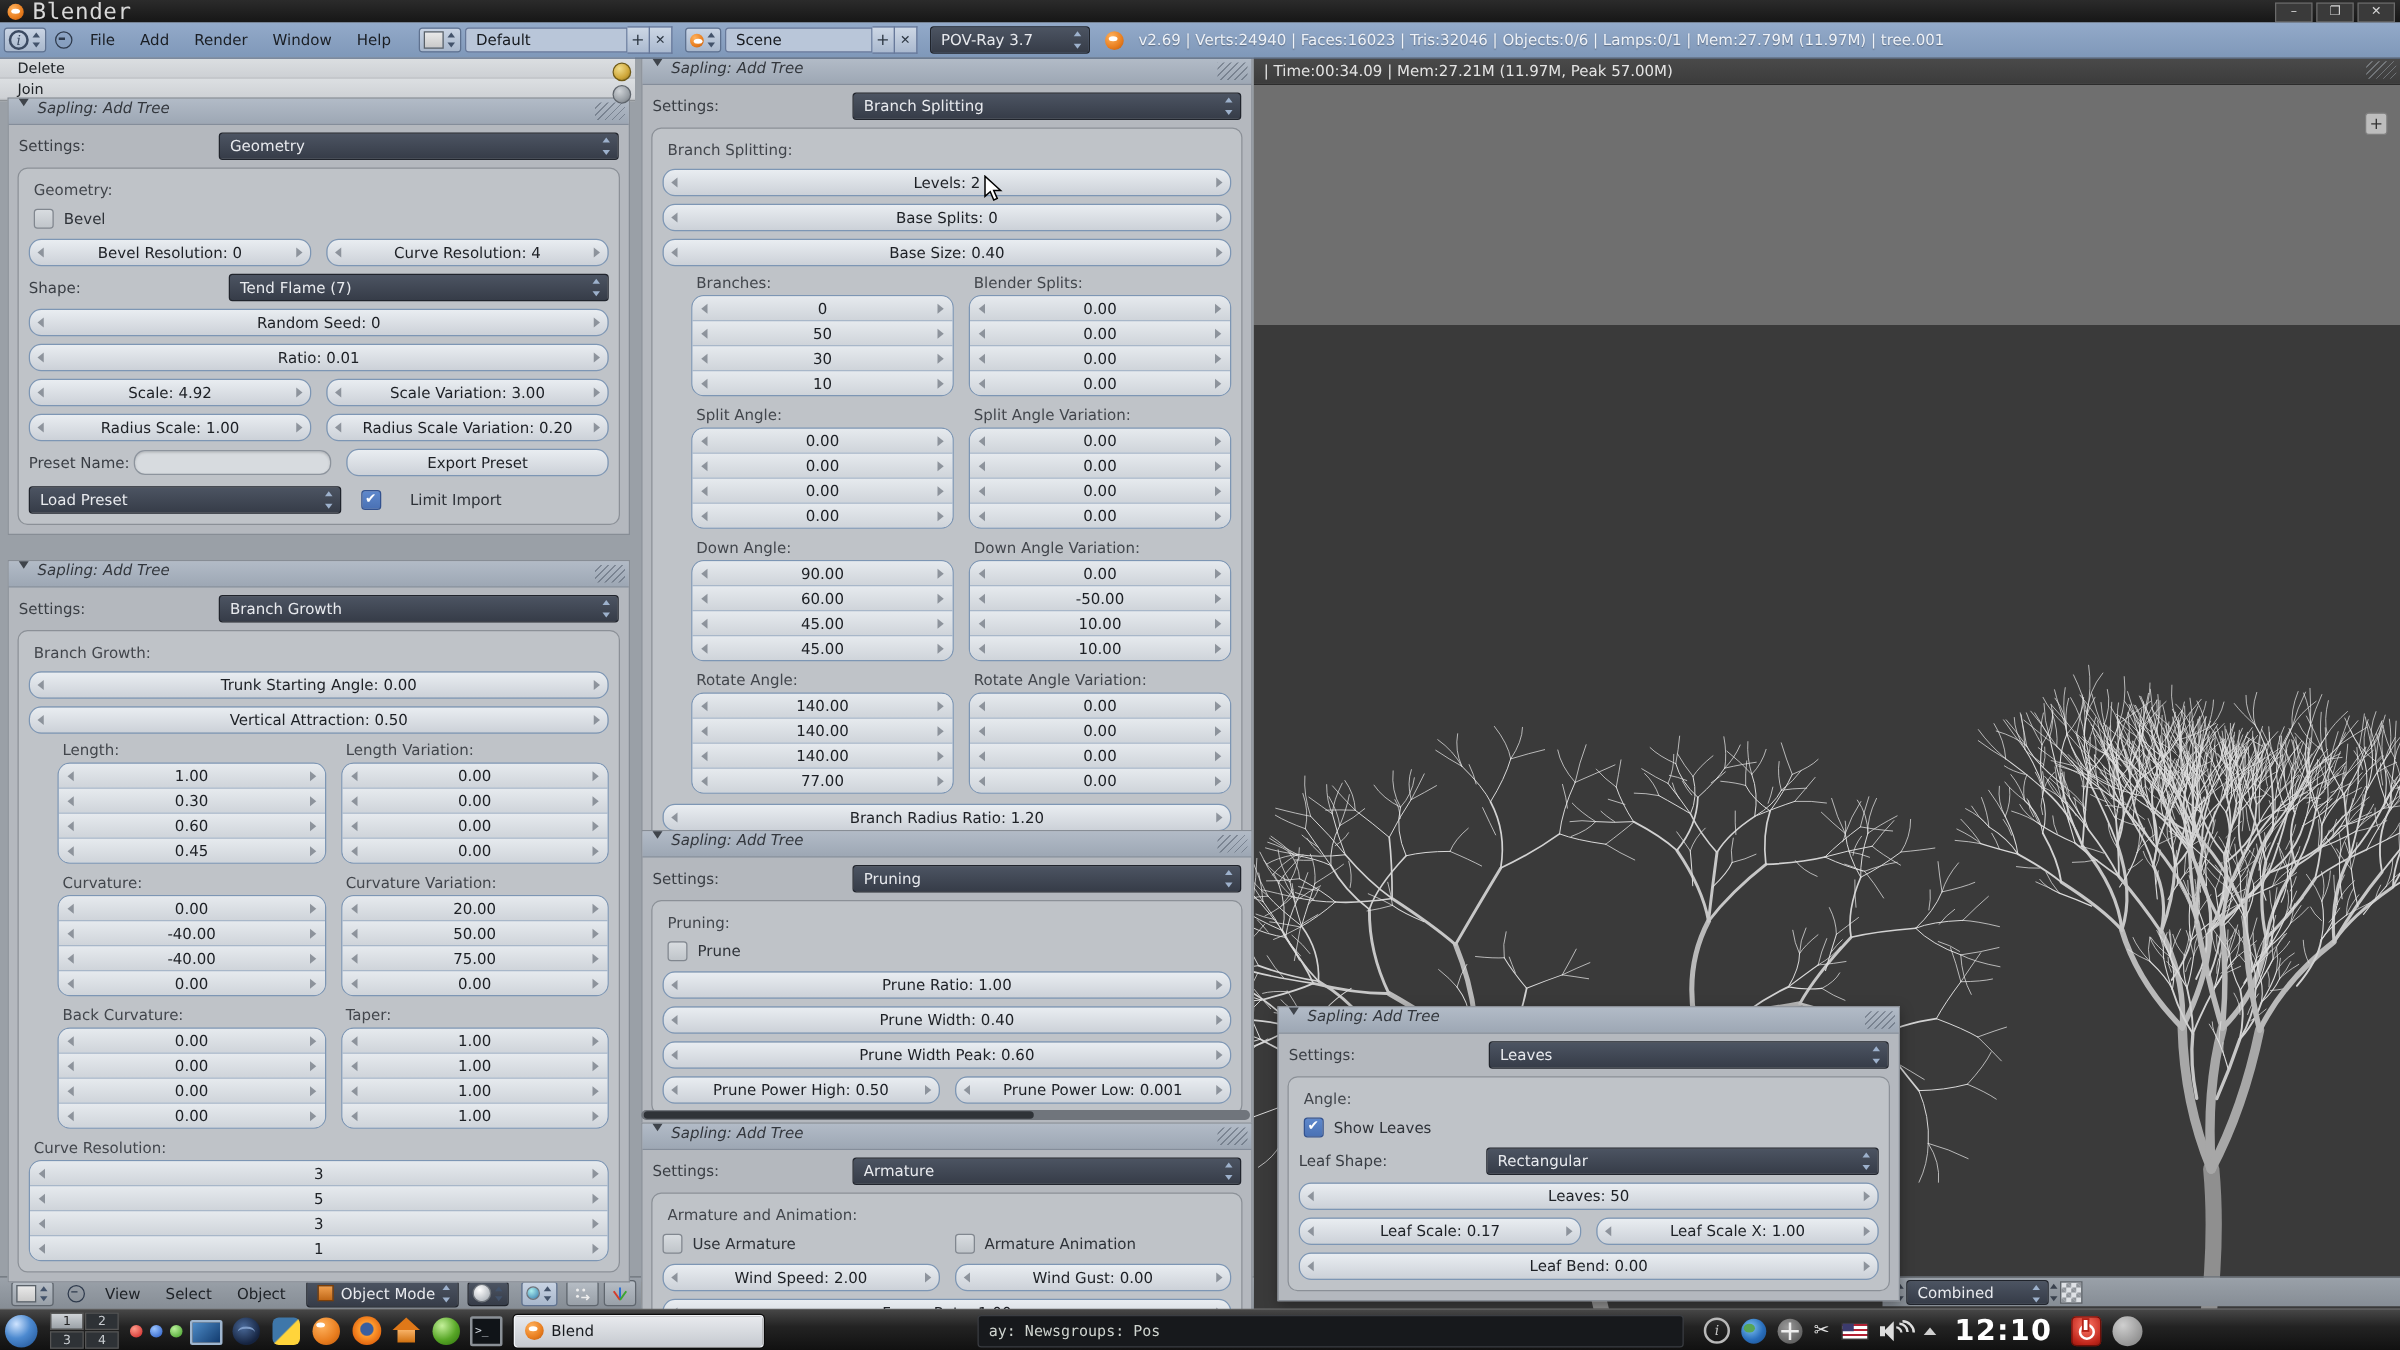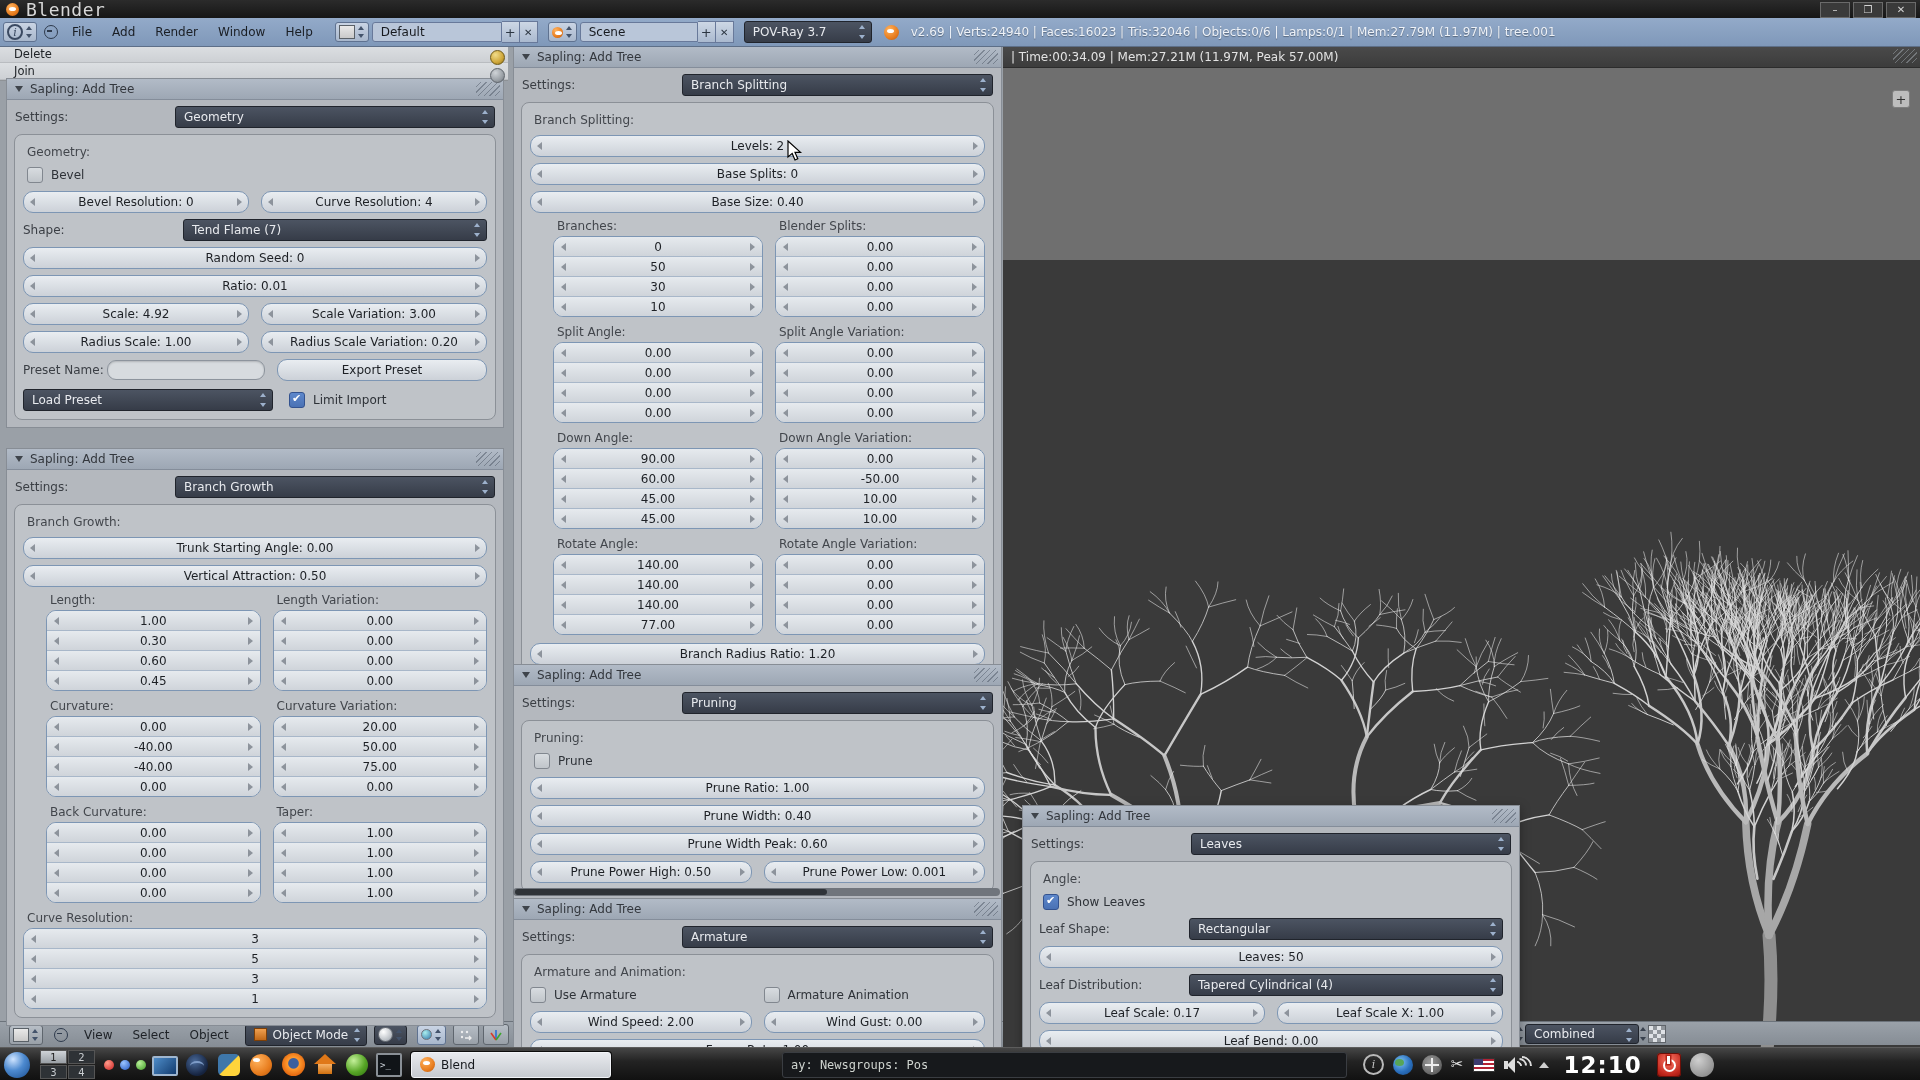--- a/index.html
+++ b/index.html
@@ -48,21 +48,21 @@
   .minuscirc::after{content:'';position:absolute;left:2px;top:4.2px;width:5px;height:1.6px;background:#2e3a4c;}
 
   
   #ctx-menu{position:absolute;left:0;top:46px;width:508px;z-index:4;background:#d2d5d8;border-bottom:1px solid #8e9296;}
   .ctxrow{height:16px;display:flex;align-items:center;padding-left:14px;font-size:11.5px;color:#202428;
           border-bottom:1px solid #b9bcc0;background:linear-gradient(#dcdfe2,#cdd0d4);}
 
   
   .panel{position:absolute;background:#b4b8be;border:1px solid #878d95;z-index:5;}
   .phead{height:20px;background:linear-gradient(#b2bbc7,#9da7b4);border-bottom:1px solid #848d9a;
-         display:flex;align-items:center;padding:0 8px;font-size:12px;color:#33373d;position:relative;}
+         display:flex;align-items:flex-start;padding:0 8px;font-size:12px;color:#33373d;position:relative;font-style:italic;}
   .phead .tri-open{width:0;height:0;border-left:4px solid transparent;border-right:4px solid transparent;
           border-top:6px solid #3f444b;margin-right:7px;}
   .grip{position:absolute;right:3px;top:3px;width:24px;height:14px;
         background:repeating-linear-gradient(135deg,transparent 0 3px,rgba(55,65,80,.4) 3px 4px);}
   .setrow{display:flex;align-items:center;margin:6px 8px;}
   .setrow .lbl{width:160px;}
   .setrow .ddark{flex:1;}
   .lbl{font-size:12px;color:#3a3e44;}
   .box{margin:0 7px 7px 7px;border:1px solid #8b9097;border-radius:8px;background:#bfc3c8;padding:8px;}
   .slabel{font-size:12px;color:#42464c;margin:2px 2px 8px 4px;}
@@ -334,21 +334,21 @@
         <input class="tinput" style="width: 140px; margin-right: 12px;" value="">
         <span class="btn" style="flex:1;">
             <span>Export Preset</span>
           </span>
       </div>
       <div style="display:flex;align-items:center;">
         <span class="ddark" style="width:232px;">
             <span>Load Preset</span>
             <span class="ddarrows"></span>
           </span>
-        <span class="cbrow" style="margin:0 11px 0 16px;">
+        <span class="cbrow" style="margin:0 11px 0 16px;gap:15px;">
           <span class="cb on"></span>
           <span class="cblabel">Limit Import</span>
         </span>
       </div>
     </div>
   </div>
 
   <div class="panel" style="left:6px;top:448px;width:496px;">
     <div class="phead">
       <span class="tri-open"></span>
@@ -2571,27 +2571,20 @@
         <span class="ddark" style="flex:1;">
             <span>Rectangular</span>
             <span class="ddarrows"></span>
           </span>
       </div>
       <div class="slider">
           <i class="tri l"></i>
           <span>Leaves: 50</span>
           <i class="tri r"></i>
         </div>
-      <div class="setrow" style="margin:0 0 6px 0;">
-        <span class="lbl" style="width:150px;">Leaf Distribution:</span>
-        <span class="ddark" style="flex:1;">
-            <span>Tapered Cylindrical (4)</span>
-            <span class="ddarrows"></span>
-          </span>
-      </div>
       <div class="row2">
         <div class="slider">
             <i class="tri l"></i>
             <span>Leaf Scale: 0.17</span>
             <i class="tri r"></i>
           </div>
         <div class="slider">
             <i class="tri l"></i>
             <span>Leaf Scale X: 1.00</span>
             <i class="tri r"></i>

